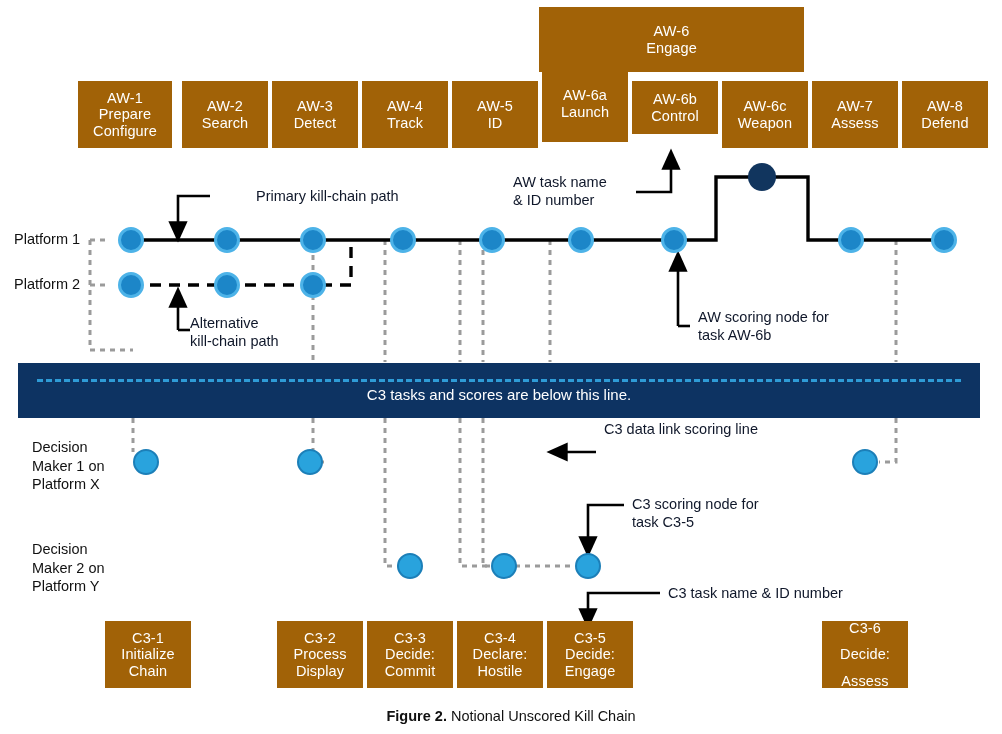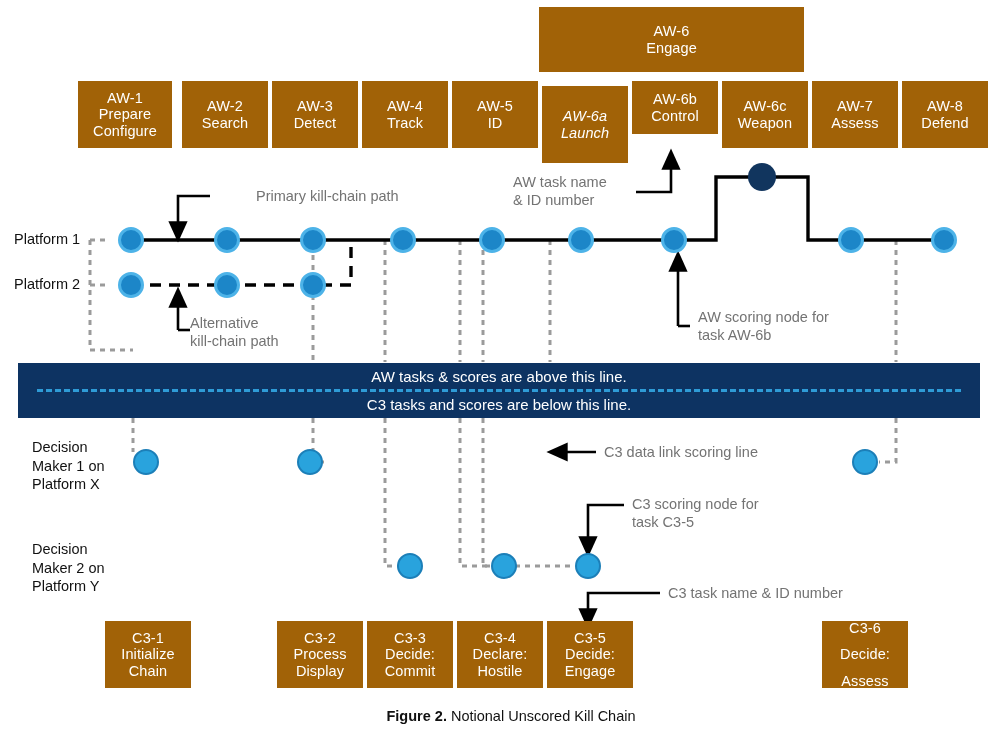--- a/index.html
+++ b/index.html
@@ -56,21 +56,21 @@
     color:#111;
     line-height:1.22;
     white-space:nowrap;
   }
   .rowlabel.multi{line-height:1.28;}
 
   
   .anno{
     position:absolute;
     font-size:14.5px;
-    color:#737373;
+    color:#0f172a;
     line-height:1.25;
     white-space:nowrap;
   }
 
   
   #caption{
     position:absolute;
     left:0;right:0;
     text-align:center;
     font-size:14.5px;
@@ -182,21 +182,21 @@
     <span>Detect</span>
   </div>
   <div class="taskbox" style="left:362px;top:81px;width:86px;height:67px;">
     <span>AW-4</span>
     <span>Track</span>
   </div>
   <div class="taskbox" style="left:452px;top:81px;width:86px;height:67px;">
     <span>AW-5</span>
     <span>ID</span>
   </div>
-  <div class="taskbox" style="left:542px;top:86px;width:86px;height:77px;font-style:italic;">
+  <div class="taskbox" style="left:542px;top:65px;width:86px;height:77px;">
     <span>AW-6a</span>
     <span>Launch</span>
   </div>
   <div class="taskbox" style="left:632px;top:81px;width:86px;height:53px;">
     <span>AW-6b</span>
     <span>Control</span>
   </div>
   <div class="taskbox" style="left:722px;top:81px;width:86px;height:67px;">
     <span>AW-6c</span>
     <span>Weapon</span>
@@ -237,21 +237,20 @@
   <div class="anno" style="left:513px;top:173px;">
     <div>AW task name</div>
     <div>&amp; ID number</div>
   </div>
   <div class="anno" style="left:698px;top:308px;">
     <div>AW scoring node for</div>
     <div>task AW-6b</div>
   </div>
 
   <div id="banner" style="left:18px;top:363px;width:962px;height:55px;">
-    <div class="bline">AW tasks &amp; scores are above this line.</div>
     <div class="divider"></div>
     <div class="bline">C3 tasks and scores are below this line.</div>
   </div>
 
   <div class="rowlabel multi" style="left:32px;top:438px;">
     <div>Decision</div>
     <div>Maker 1 on</div>
     <div>Platform X</div>
   </div>
   <div class="rowlabel multi" style="left:32px;top:540px;">
@@ -261,21 +260,21 @@
   </div>
 
   <div class="node c3" style="left:133px;top:449px;"></div>
   <div class="node c3" style="left:297px;top:449px;"></div>
   <div class="node c3" style="left:852px;top:449px;"></div>
 
   <div class="node c3" style="left:397px;top:553px;"></div>
   <div class="node c3" style="left:491px;top:553px;"></div>
   <div class="node c3" style="left:575px;top:553px;"></div>
 
-  <div class="anno" style="left:604px;top:443px;text-align:center;">C3 data link scoring line</div>
+  <div class="anno" style="left:604px;top:420px;text-align:center;">C3 data link scoring line</div>
   <div class="anno" style="left:632px;top:495px;">
     <div>C3 scoring node for</div>
     <div>task C3-5</div>
   </div>
   <div class="anno" style="left:668px;top:584px;">C3 task name &amp; ID number</div>
 
   <div class="taskbox" style="left:105px;top:621px;width:86px;height:67px;">
     <span>C3-1</span>
     <span>Initialize</span>
     <span>Chain</span>

